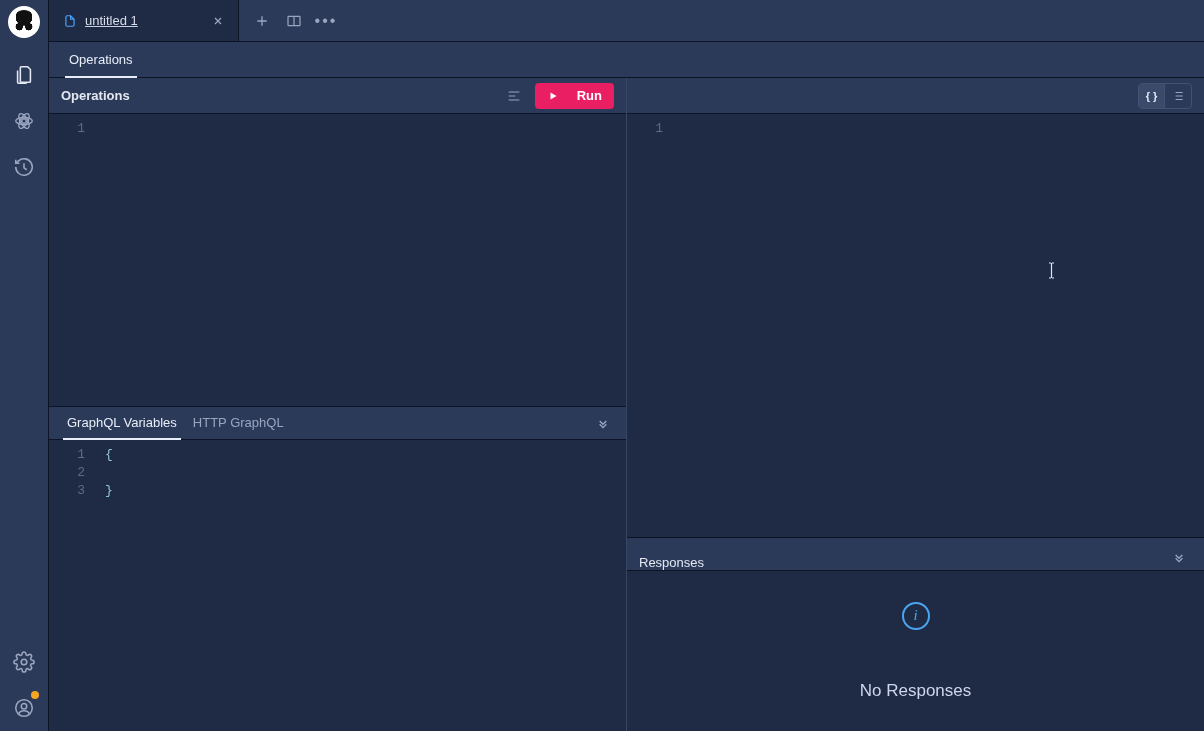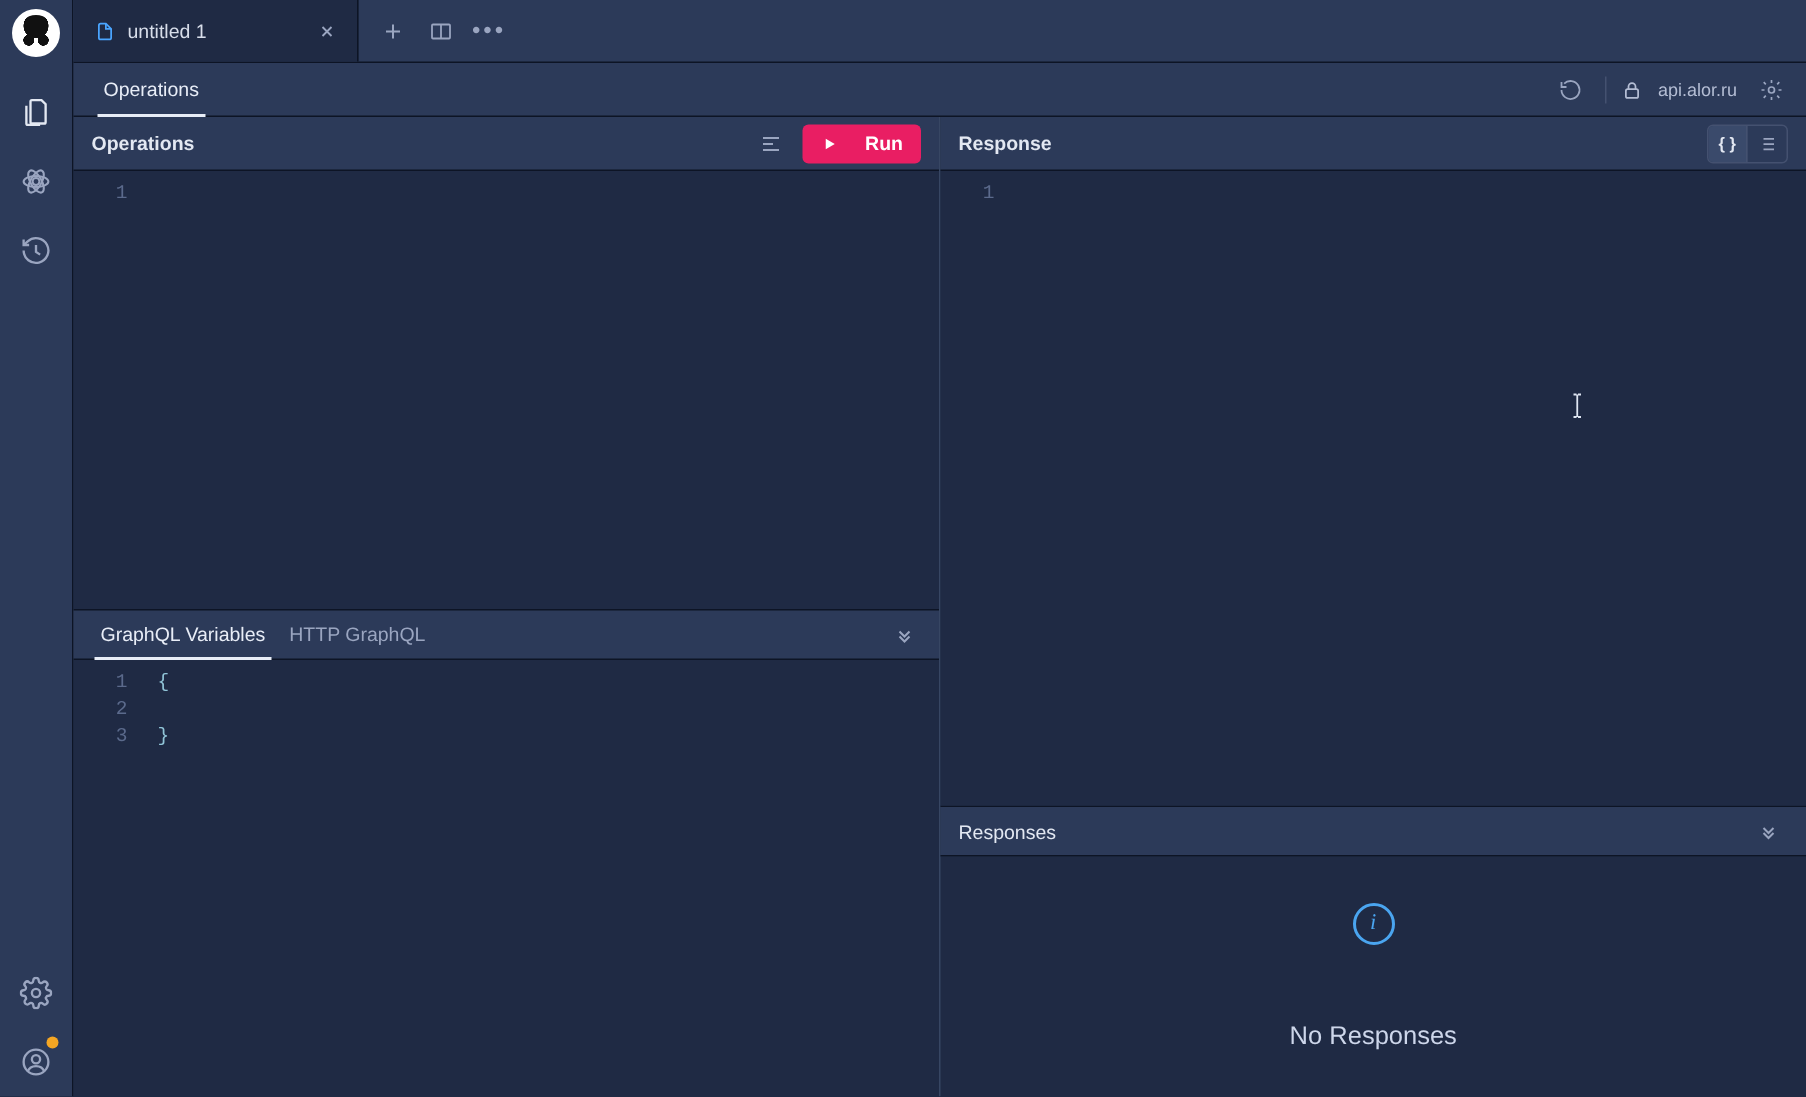--- a/index.html
+++ b/index.html
@@ -52,20 +52,21 @@
     border-bottom: 1px solid #0d1425;
   }
   .tab {
     display: flex; align-items: center; gap: 8px;
     padding: 0 12px 0 14px;
     background: #1f2a44;
     border-right: 1px solid #0d1425;
     min-width: 190px;
     cursor: pointer;
     position: relative;
+    text-decoration: underline;
   }
   .tab .doc-icon { color: #4aa5ff; display: flex; }
   .tab .tab-label { color: #d8deea; font-size: 13px; flex: 1; }
   .tab .close { color: #9aa5c0; padding: 2px; border-radius: 3px; display:flex; }
   .tabstrip .tab-actions { display: flex; align-items: center; gap: 6px; padding: 0 10px; }
   .icon-btn {
     width: 26px; height: 26px; display: flex; align-items: center; justify-content: center;
     color: #9aa5c0; border-radius: 4px; cursor: pointer;
   }
   .icon-btn svg { width: 16px; height: 16px; }
@@ -143,21 +144,21 @@
     font-size:13px; position:relative;
   }
   .bottom-tabs .btab.active { color:#e8edf7; }
   .bottom-tabs .btab.active::after { content:""; position:absolute; bottom:0; left:4px; right:4px; height:2px; background:#e8edf7; }
   .bottom-tabs .chev { margin-left:auto; }
 
   .vars-editor { height:160px; }
 
   
   .responses-head {
-    display:flex; align-items:center; height:34px; padding:0 12px;
+    display:flex; align-items:flex-end; height:34px; padding:0 12px;
     background:#2c3a59; border-top:1px solid #0d1425; border-bottom:1px solid #0d1425;
     color:#e3e8f2; font-weight:500;
   }
   .responses-head .chev { margin-left:auto; }
   .responses-body {
     height:160px; display:flex; flex-direction:column; align-items:center; justify-content:center;
     color:#9db0d8; gap:14px;
   }
   .info-circle {
     width:28px; height:28px; border:2px solid #4aa5f0; border-radius:50%;
@@ -245,42 +246,20 @@
             </svg>
         </div>
         <div class="icon-btn">
           <span class="dots">•••</span>
         </div>
       </div>
     </div>
 
     <div class="subtabs">
       <div class="stab active">Operations</div>
-      <div class="right">
-        <div class="icon-btn">
-          <svg viewBox="0 0 24 24" fill="none" stroke="currentColor" stroke-width="1.8">
-              <path d="M3 12a9 9 0 1 0 2.64-6.36"></path>
-              <path d="M3 4v5h5"></path>
-            </svg>
-        </div>
-        <span class="sep"></span>
-        <span style="color:#b4bdd4;display:flex;">
-          <svg width="14" height="14" viewBox="0 0 24 24" fill="none" stroke="currentColor" stroke-width="2">
-              <rect x="5" y="11" width="14" height="10" rx="2"></rect>
-              <path d="M8 11V8a4 4 0 0 1 8 0v3"></path>
-            </svg>
-        </span>
-        <span class="url">api.alor.ru</span>
-        <div class="icon-btn">
-          <svg viewBox="0 0 24 24" fill="none" stroke="currentColor" stroke-width="1.7">
-              <circle cx="12" cy="12" r="3"></circle>
-              <path d="M12 2v3M12 19v3M4.2 4.2l2.1 2.1M17.7 17.7l2.1 2.1M2 12h3M19 12h3M4.2 19.8l2.1-2.1M17.7 6.3l2.1-2.1"></path>
-            </svg>
-        </div>
-      </div>
     </div>
 
     <div class="workarea">
 
       <div class="col left">
         <div class="panel-head">
           <span class="title">Operations</span>
           <div class="icon-btn">
             <svg viewBox="0 0 24 24" fill="none" stroke="currentColor" stroke-width="1.8">
               <path d="M4 6h16M4 12h10M4 18h16"></path>
@@ -318,21 +297,20 @@
           <div class="code">
             <div>{</div>
             <div></div>
             <div>}</div>
           </div>
         </div>
       </div>
 
       <div class="col right" style="position:relative;">
         <div class="panel-head">
-          <span class="title">Response</span>
           <div class="toggle-group">
             <div class="tg active">
               <span>{ }</span>
             </div>
             <div class="tg">
               <svg width="14" height="14" viewBox="0 0 24 24" fill="none" stroke="currentColor" stroke-width="2">
                   <path d="M8 6h12M8 12h12M8 18h12M4 6h.01M4 12h.01M4 18h.01"></path>
                 </svg>
             </div>
           </div>

